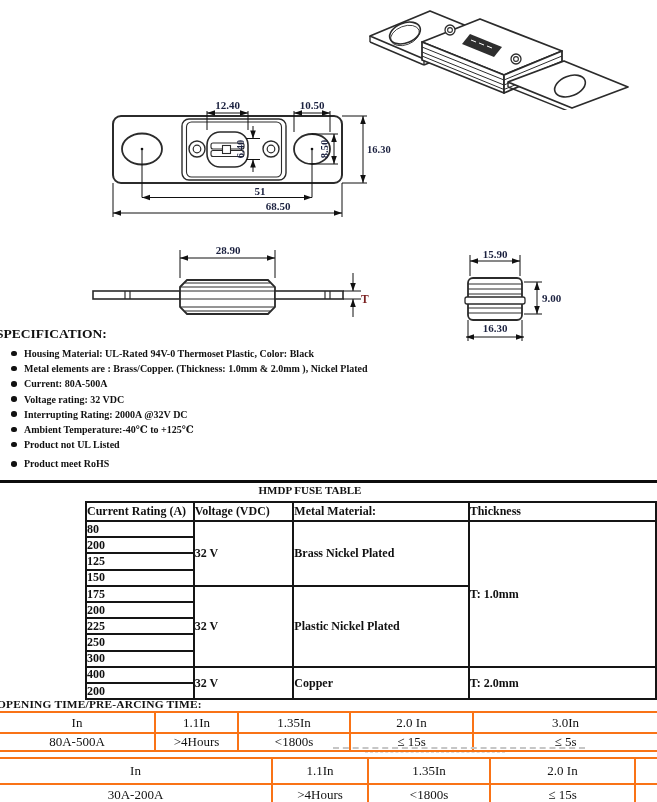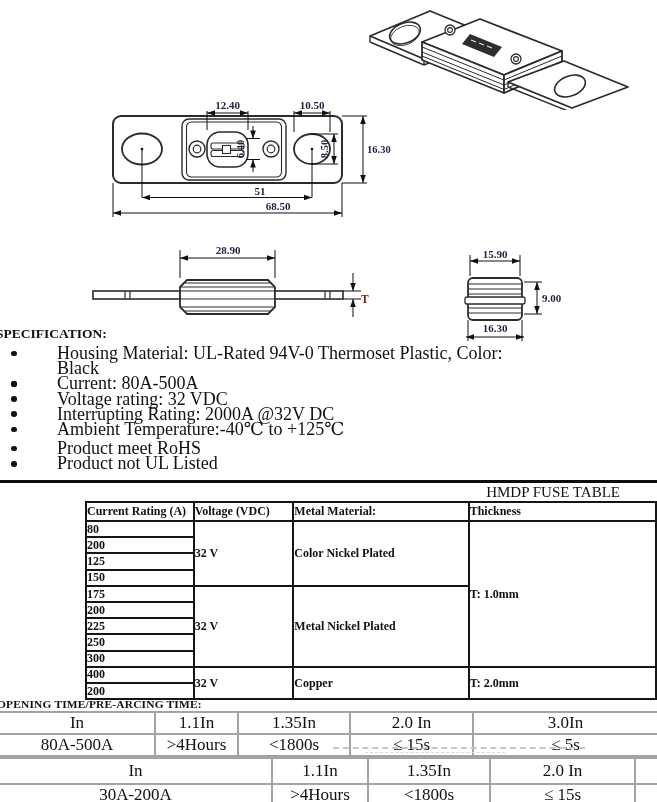--- a/index.html
+++ b/index.html
@@ -9,40 +9,40 @@
   svg{display:block}
   svg text{font-family:"Liberation Serif","DejaVu Serif","DejaVu Sans",serif;font-weight:bold}
   .dt{fill:#1c2240;font-size:11px}
   .dts{fill:#1c2240;font-size:10.5px}
   .ln{stroke:#111;stroke-width:1;fill:none}
   .ah{fill:#111;stroke:none}
   .ol{fill:#fff;stroke:#2b2b2b}
   
   .spec{left:0;top:326px;width:540px}
   .spec-title{font-size:13.5px;font-weight:bold;margin-left:-4px;margin-bottom:4px}
-  .spec-item{position:relative;padding-left:57px;font-weight:normal;font-size:18px;line-height:15.2px}
+  .spec-item{position:relative;padding-left:24px;font-weight:bold;font-size:10px;line-height:15.2px}
   .spec-item .bullet{position:absolute;left:11px;top:4.6px;width:5.6px;height:5.6px;border-radius:50%;background:#111}
   .gap{margin-top:4px}
   
   .hr-thick{left:0;top:480px;width:657px;height:2.5px;background:#0d0d0d}
-  .fuse-title{left:0;top:484px;width:620px;text-align:right;font-weight:normal;font-size:15px}
+  .fuse-title{left:0;top:484px;width:620px;text-align:center;font-weight:bold;font-size:11px}
   table.fuse{position:absolute;left:85px;top:501px;border-collapse:collapse;table-layout:fixed}
   .fuse th,.fuse td{border:2px solid #151515;text-align:left;vertical-align:middle;
        font-size:12px;padding:0;line-height:1.05;overflow:hidden}
   .fuse th{font-weight:bold}
   .fuse td{font-weight:bold}
   .fuse td.b{font-weight:bold}
   .fuse tr{height:16.2px}
   .fuse tr.hd{height:19px}
   
   .ot-label{left:-3px;top:698px;font-weight:bold;font-size:11.4px;letter-spacing:.2px}
   table.ota,table.otb{position:absolute;border-collapse:collapse;table-layout:fixed;width:657px}
   table.ota{left:0;top:711px}
   table.otb{left:0;top:757px}
-  .ota td,.otb td{border:2px solid #a3a3a3;text-align:center;vertical-align:middle;font-size:17px;padding:0;overflow:hidden}
+  .ota td,.otb td{border:2px solid #f97316;text-align:center;vertical-align:middle;font-size:13px;padding:0;overflow:hidden}
   .ota td:first-child,.otb td:first-child{border-left:none}
   .ota td:last-child,.otb td:last-child{border-right:none}
   .ota tr.h{height:21px}.ota tr.d{height:14px}
   .otb tr.h{height:26px}.otb tr.d{height:21px}
   .wm{left:333px;top:747px;width:252px;height:3px;border-top:2px dashed #c6c6c6}
   .wm2{left:365px;top:752px;width:140px;height:2px;border-top:1px dashed #d9d9d9}
 </style>
 </head>
 <body>
 
@@ -188,27 +188,27 @@
     <text x="94" y="57" text-anchor="start" class="dt">9.00</text>
     <text x="47" y="87" text-anchor="middle" class="dt">16.30</text>
     <path class="ln" d="M20,75 V96 M74,75 V96 M18,92 H76"></path>
     <path class="ah" d="M18,92 l8,-2.8 v5.6 z M76,92 l-8,-2.8 v5.6 z"></path>
   </g>
 </svg>
 
 <div class="abs spec">
   <div class="spec-title">SPECIFICATION:</div>
   <div class="spec-item"><span class="bullet"></span><span>Housing Material: UL-Rated 94V-0 Thermoset Plastic, Color: Black</span></div>
-  <div class="spec-item"><span class="bullet"></span></div>
+  <div class="spec-item"><span class="bullet"></span><span>Metal elements are : Brass/Copper. (Thickness: 1.0mm &amp; 2.0mm ), Nickel Plated</span></div>
   <div class="spec-item"><span class="bullet"></span><span>Current: 80A-500A</span></div>
   <div class="spec-item"><span class="bullet"></span><span>Voltage rating: 32 VDC</span></div>
   <div class="spec-item"><span class="bullet"></span><span>Interrupting Rating: 2000A @32V DC</span></div>
   <div class="spec-item"><span class="bullet"></span><span>Ambient Temperature:-40℃  to +125℃</span></div>
+  <div class="spec-item"><span class="bullet"></span><span>Product not UL Listed</span></div>
   <div class="spec-item gap"><span class="bullet"></span><span>Product meet RoHS</span></div>
-  <div class="spec-item"><span class="bullet"></span><span>Product not UL Listed</span></div>
 </div>
 
 <div class="abs hr-thick"></div>
 <div class="abs fuse-title">HMDP FUSE TABLE</div>
 
 <table class="fuse">
   <colgroup>
       <col style="width:108px">
       <col style="width:100px">
       <col style="width:176px">
@@ -217,36 +217,36 @@
   <tbody>
       <tr class="hd">
     <th>Current Rating (A)</th>
     <th>Voltage (VDC)</th>
     <th>Metal Material:</th>
     <th>Thickness</th>
   </tr>
   <tr>
     <td>80</td>
     <td rowspan="4" class="b">32 V</td>
-    <td rowspan="4" class="b">Color Nickel Plated</td>
+    <td rowspan="4" class="b">Brass Nickel Plated</td>
     <td rowspan="9" class="b">T: 1.0mm</td>
   </tr>
   <tr>
         <td>200</td>
       </tr>
   <tr>
         <td>125</td>
       </tr>
   <tr>
         <td>150</td>
       </tr>
   <tr>
     <td>175</td>
     <td rowspan="5" class="b">32 V</td>
-    <td rowspan="5">Metal Nickel Plated</td>
+    <td rowspan="5">Plastic Nickel Plated</td>
   </tr>
   <tr>
         <td>200</td>
       </tr>
   <tr>
         <td>225</td>
       </tr>
   <tr>
         <td>250</td>
       </tr>

